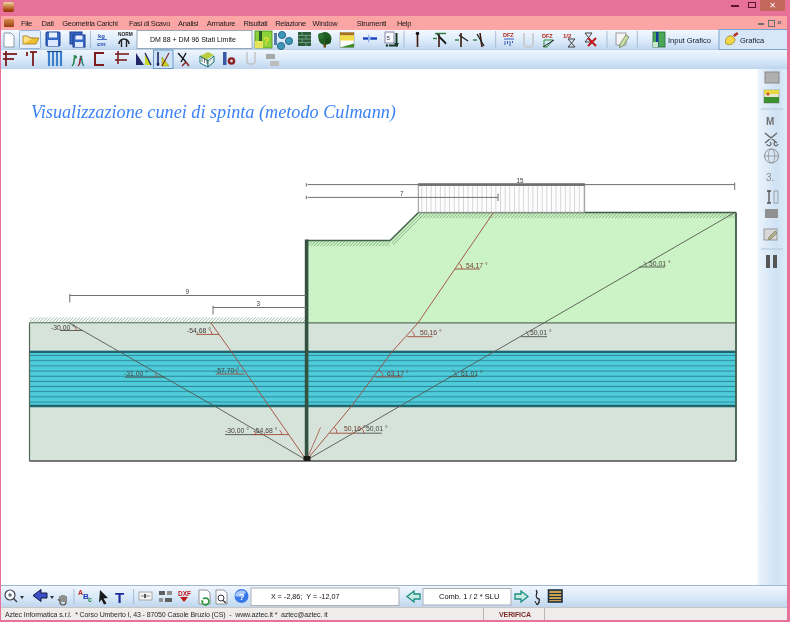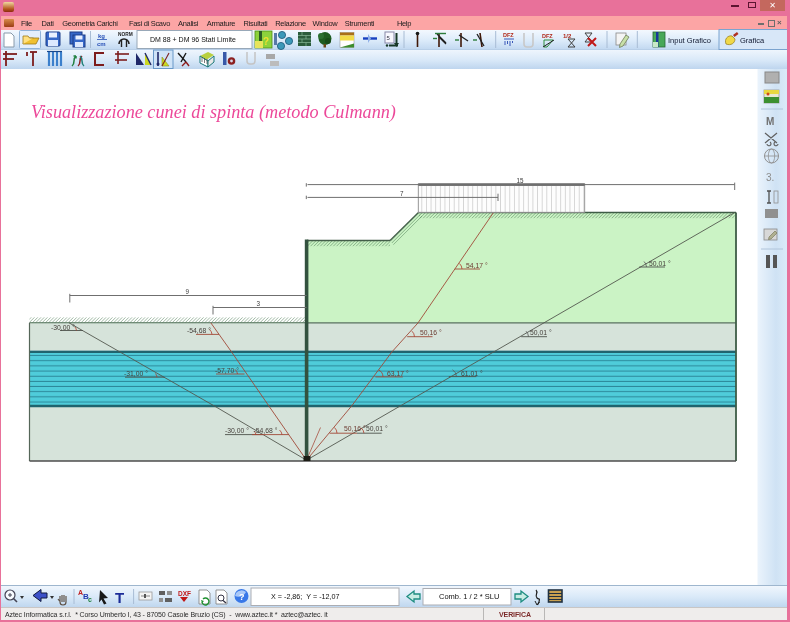--- a/index.html
+++ b/index.html
@@ -42,21 +42,21 @@
     <span class="mi" style="left:25.5px;transform:translateX(-50%);">File</span>
     <span class="mi" style="left:46.5px;transform:translateX(-50%);">Dati</span>
     <span class="mi" style="left:77.5px;transform:translateX(-50%);">Geometria</span>
     <span class="mi" style="left:106px;transform:translateX(-50%);">Carichi</span>
     <span class="mi" style="left:148.5px;transform:translateX(-50%);">Fasi di Scavo</span>
     <span class="mi" style="left:187px;transform:translateX(-50%);">Analisi</span>
     <span class="mi" style="left:220px;transform:translateX(-50%);text-align:center;">Armature</span>
     <span class="mi" style="left:254.5px;transform:translateX(-50%);">Risultati</span>
     <span class="mi" style="left:289.5px;transform:translateX(-50%);">Relazione</span>
     <span class="mi" style="left:324px;transform:translateX(-50%);">Window</span>
-    <span class="mi" style="left:358.5px;transform:translateX(-50%);">Strumenti</span>
+    <span class="mi" style="left:358.5px;transform:translateX(-50%);padding-left:24px;">Strumenti</span>
     <span class="mi" style="left:403px;transform:translateX(-50%);">Help</span>
 
     <span class="mi" style="left:757px;top:7px;width:6px;height:2px;background:#6e6e6e;"></span>
     <span class="mi" style="left:767px;top:4px;width:5px;height:5px;border:1.5px solid #6e6e6e;"></span>
     <span class="mi" style="left:776px;top:2px;color:#5e5e5e;font-size:8px;font-weight:bold;">×</span>
   </div>
 
   <div class="abs" id="tb1"></div>
   <svg class="abs" style="left:0;top:0;" width="790" height="70" viewBox="0 0 790 70">
 
@@ -249,21 +249,21 @@
     <circle cx="231.5" cy="61" r="3.8" fill="#8c2020"></circle>
     <circle cx="231.5" cy="61" r="1.4" fill="#d8d8e8"></circle>
 
     <path d="M247 52 v9 a3 3 0 0 0 3 3 h2 a3 3 0 0 0 3 -3 v-9" fill="none" stroke="#c4c4c4" stroke-width="1.5"></path>
 
     <rect x="266" y="54" width="9" height="5" fill="#a8a8a8"></rect>
     <rect x="270" y="61" width="9" height="5" fill="#bcbcbc"></rect>
   </svg>
 
   <div class="abs" id="canvas"></div>
-  <div class="abs" style="left:31px;top:102px;width:500px;height:22px;font-family:'Liberation Serif',serif;font-style:italic;font-size:18.2px;color:#ec4899;">Visualizzazione cunei di spinta (metodo Culmann)</div>
+  <div class="abs" style="left:31px;top:102px;width:500px;height:22px;font-family:'Liberation Serif',serif;font-style:italic;font-size:18.2px;color:#3b82f6;">Visualizzazione cunei di spinta (metodo Culmann)</div>
 
   <svg class="abs" style="left:0;top:0;" width="790" height="622" viewBox="0 0 790 622">
     <defs>
       <pattern id="hat" width="2.3" height="2.3" patternUnits="userSpaceOnUse" patternTransform="rotate(45)">
         <rect width="2.3" height="2.3" fill="none"></rect>
         <line x1="0" y1="0" x2="0" y2="2.3" stroke="#47784f" stroke-width="0.75"></line>
       </pattern>
       <pattern id="vload" width="4.63" height="8" patternUnits="userSpaceOnUse">
         <line x1="0" y1="0" x2="0" y2="8" stroke="#9a9a9a" stroke-width="0.8"></line>
       </pattern>

